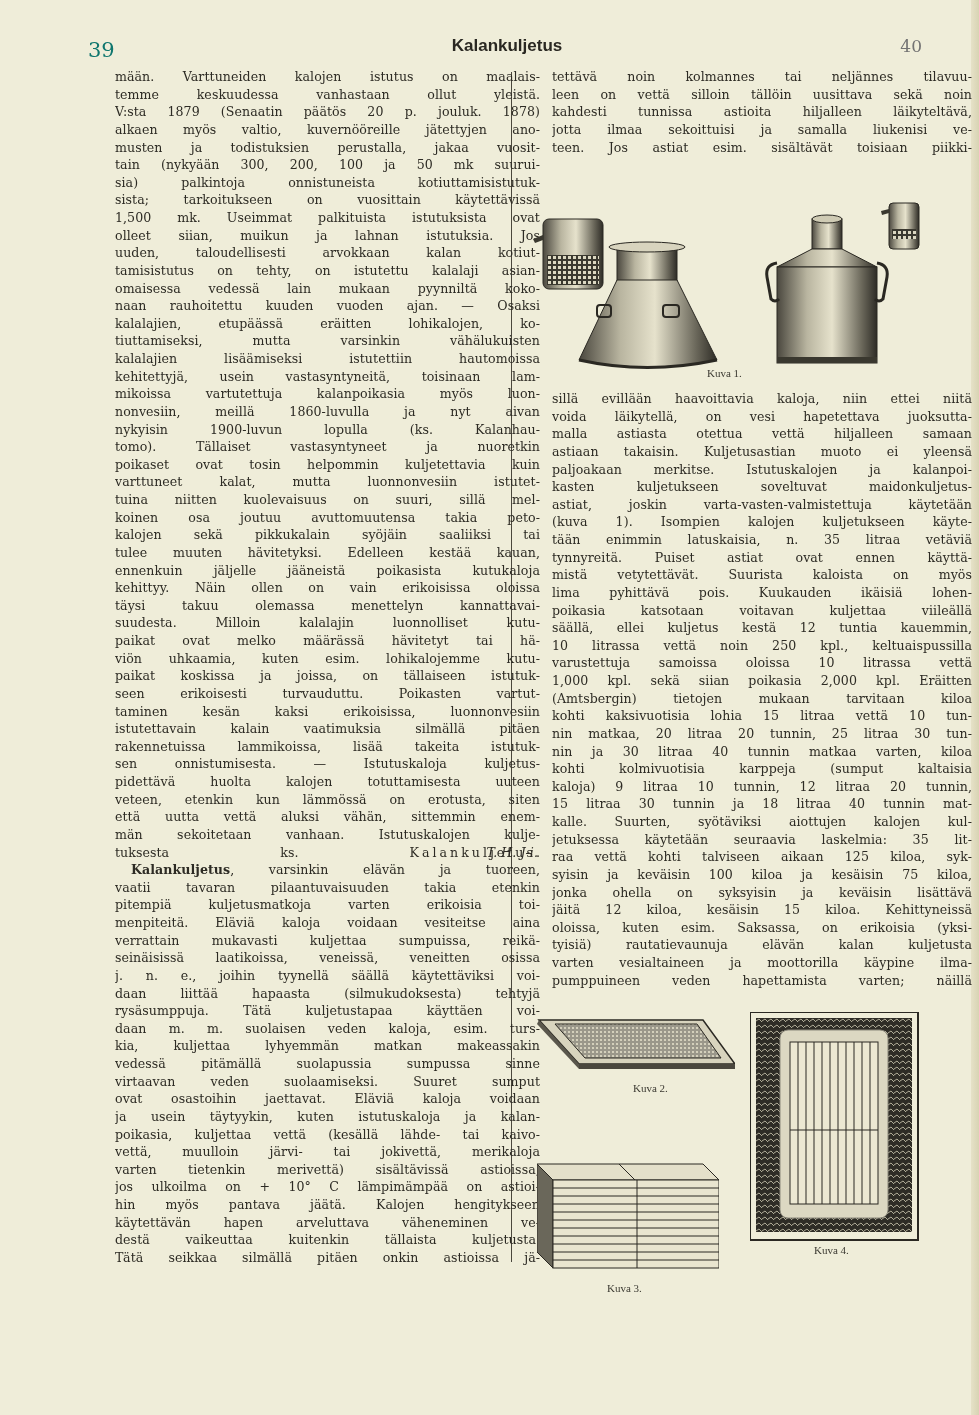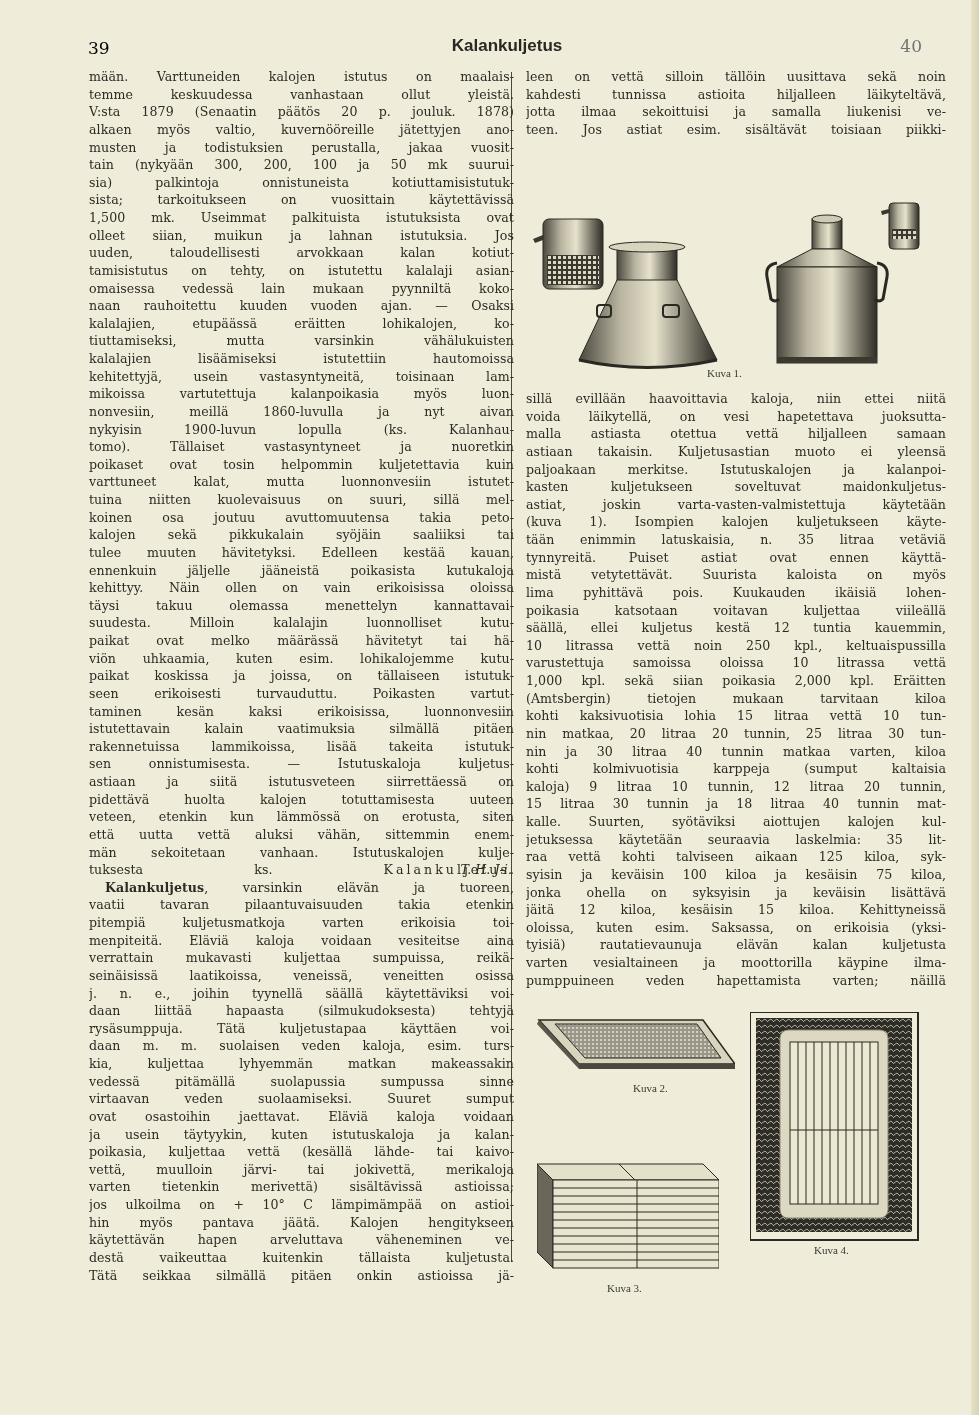--- a/index.html
+++ b/index.html
@@ -10,36 +10,37 @@
     color: #2d2b24;
     position: relative;
   }
   .page-edge {
     position: absolute; right: 0; top: 0; width: 8px; height: 1415px;
     background: linear-gradient(to right, #e6e2c8, #d8d3b3);
   }
   .header {
     position: absolute; top: 36px; left: 88px; width: 838px; height: 24px;
   }
-  .page-num-left { position: absolute; left: 0; top: 2px; font-size: 17px; color: #000000; }
+  .page-num-left { position: absolute; left: 0; top: 2px; font-size: 21px; color: #0f766e; }
   .page-num-right { position: absolute; right: 4px; top: 0; font-size: 17px; color: #737373; }
   .running-title {
     position: absolute; left: 0; right: 0; text-align: center; top: 0;
     font-family: "Liberation Sans", "DejaVu Sans", sans-serif;
     font-weight: bold; font-size: 17px; color: #2a2822;
   }
   .col-divider {
     position: absolute; left: 511px; top: 72px; width: 1px; height: 1190px;
     background: #4a473c;
   }
   .col {
     position: absolute;
     font-size: 12.6px; line-height: 17.62px;
     text-align: justify; text-align-last: justify;
     letter-spacing: 0.05px;
+    margin-left: 26px;
   }
   .col .line { display: block; white-space: nowrap; overflow: hidden; }
   .col-left { left: 89px; top: 68px; width: 425px; }
   .col-right-top { left: 526px; top: 68px; width: 420px; }
   .col-right-mid { left: 526px; top: 390px; width: 420px; }
   .spaced { letter-spacing: 3px; }
   .bold { font-weight: bold; }
   .ital { font-style: italic; }
 
   .fig { position: absolute; }
@@ -96,21 +97,20 @@
       <span class="line">täysi takuu olemassa menettelyn kannattavai-</span>
       <span class="line">suudesta. Milloin kalalajin luonnolliset kutu-</span>
       <span class="line">paikat ovat melko määrässä hävitetyt tai hä-</span>
       <span class="line">viön uhkaamia, kuten esim. lohikalojemme kutu-</span>
       <span class="line">paikat koskissa ja joissa, on tällaiseen istutuk-</span>
       <span class="line">seen erikoisesti turvauduttu. Poikasten vartut-</span>
       <span class="line">taminen kesän kaksi erikoisissa, luonnonvesiin</span>
       <span class="line">istutettavain kalain vaatimuksia silmällä pitäen</span>
       <span class="line">rakennetuissa lammikoissa, lisää takeita istutuk-</span>
       <span class="line">sen onnistumisesta. — Istutuskaloja kuljetus-</span>
-      <span class="line">astiaan ja siitä istutusveteen siirrettäessä on</span>
       <span class="line">pidettävä huolta kalojen totuttamisesta uuteen</span>
       <span class="line">veteen, etenkin kun lämmössä on erotusta, siten</span>
       <span class="line">että uutta vettä aluksi vähän, sittemmin enem-</span>
       <span class="line">män sekoitetaan vanhaan. Istutuskalojen kulje-</span>
     </div>
   <span class="line"><span>tuksesta ks. </span><span class="spaced">Kalankuljetus</span><span>.</span><span class="ital" style="position:absolute; right:2px;">T. H. J-i.</span></span>
   <span class="line" style="padding-left:16px;"><span class="bold">Kalankuljetus</span><span>, varsinkin elävän ja tuoreen,</span></span>
   <div id="entry-lines">
       <span class="line">vaatii tavaran pilaantuvaisuuden takia etenkin</span>
       <span class="line">pitempiä kuljetusmatkoja varten erikoisia toi-</span>
@@ -132,20 +132,21 @@
       <span class="line">jos ulkoilma on + 10° C lämpimämpää on astioi-</span>
       <span class="line">hin myös pantava jäätä. Kalojen hengitykseen</span>
       <span class="line">käytettävän hapen arveluttava väheneminen ve-</span>
       <span class="line">destä vaikeuttaa kuitenkin tällaista kuljetusta.</span>
       <span class="line">Tätä seikkaa silmällä pitäen onkin astioissa jä-</span>
     </div>
 </div>
 
 <div class="col col-right-top">
   <div id="right-top-lines">
+      <span class="line">tettävä noin kolmannes tai neljännes tilavuu-</span>
       <span class="line">leen on vettä silloin tällöin uusittava sekä noin</span>
       <span class="line">kahdesti tunnissa astioita hiljalleen läikyteltävä,</span>
       <span class="line">jotta ilmaa sekoittuisi ja samalla liukenisi ve-</span>
       <span class="line">teen. Jos astiat esim. sisältävät toisiaan piikki-</span>
     </div>
 </div>
 
 <div class="fig" style="left:527px; top:195px; width:420px; height:185px;">
   <svg width="420" height="185" viewBox="0 0 420 185">
     <defs>

